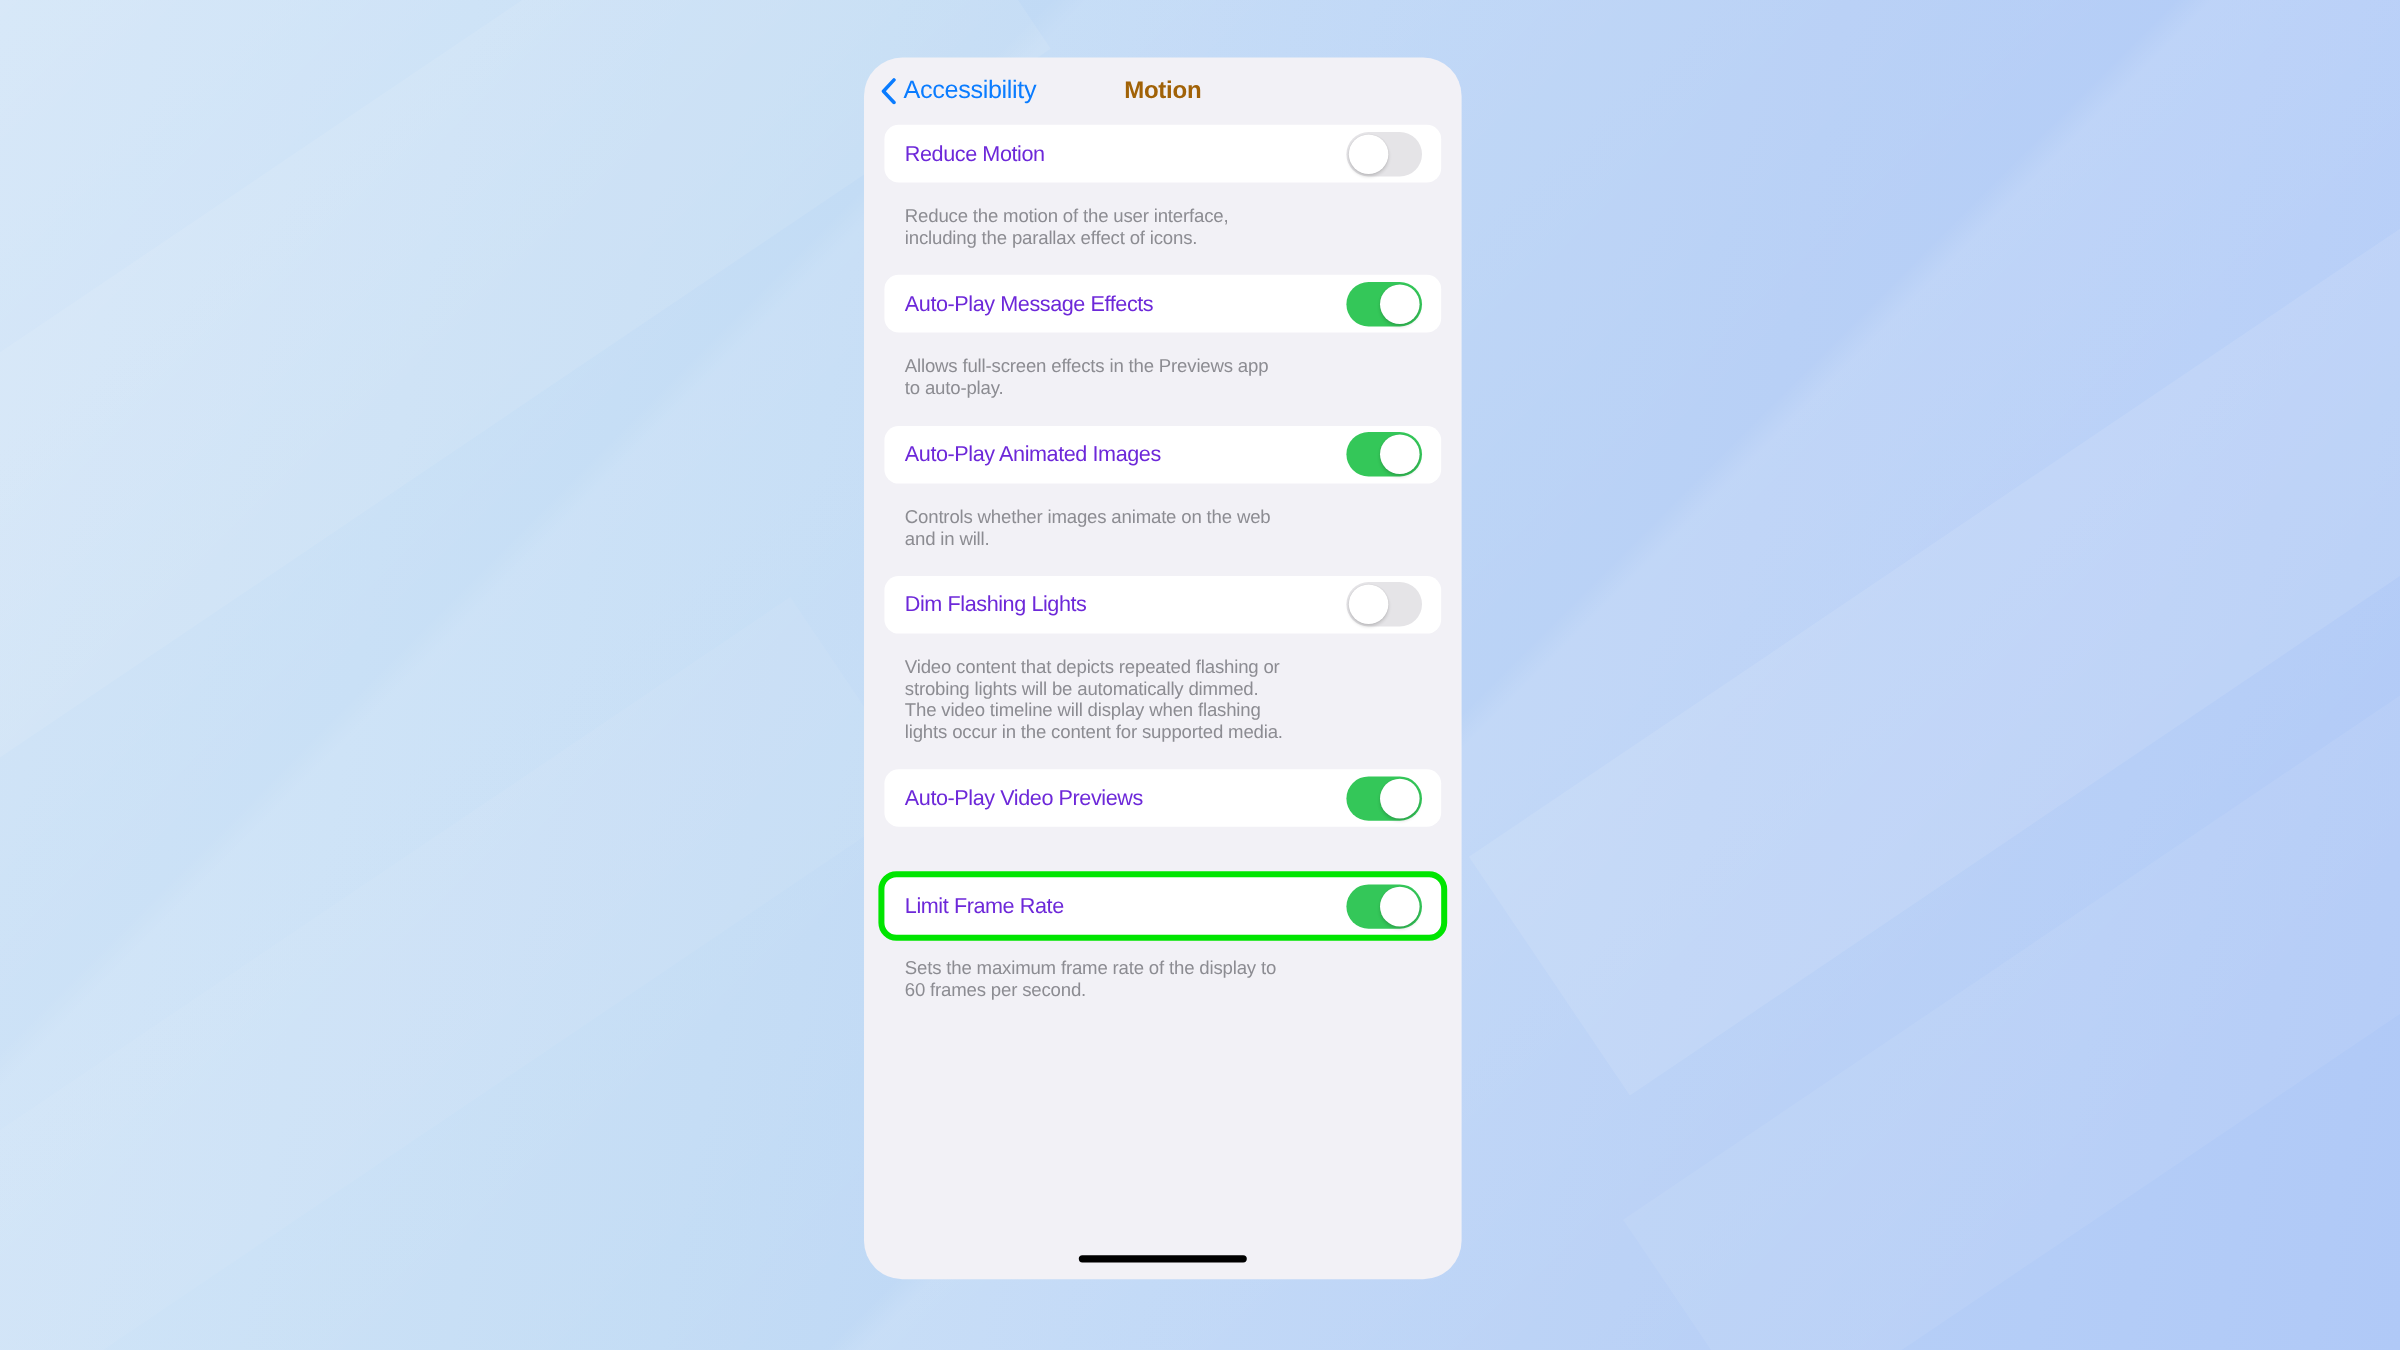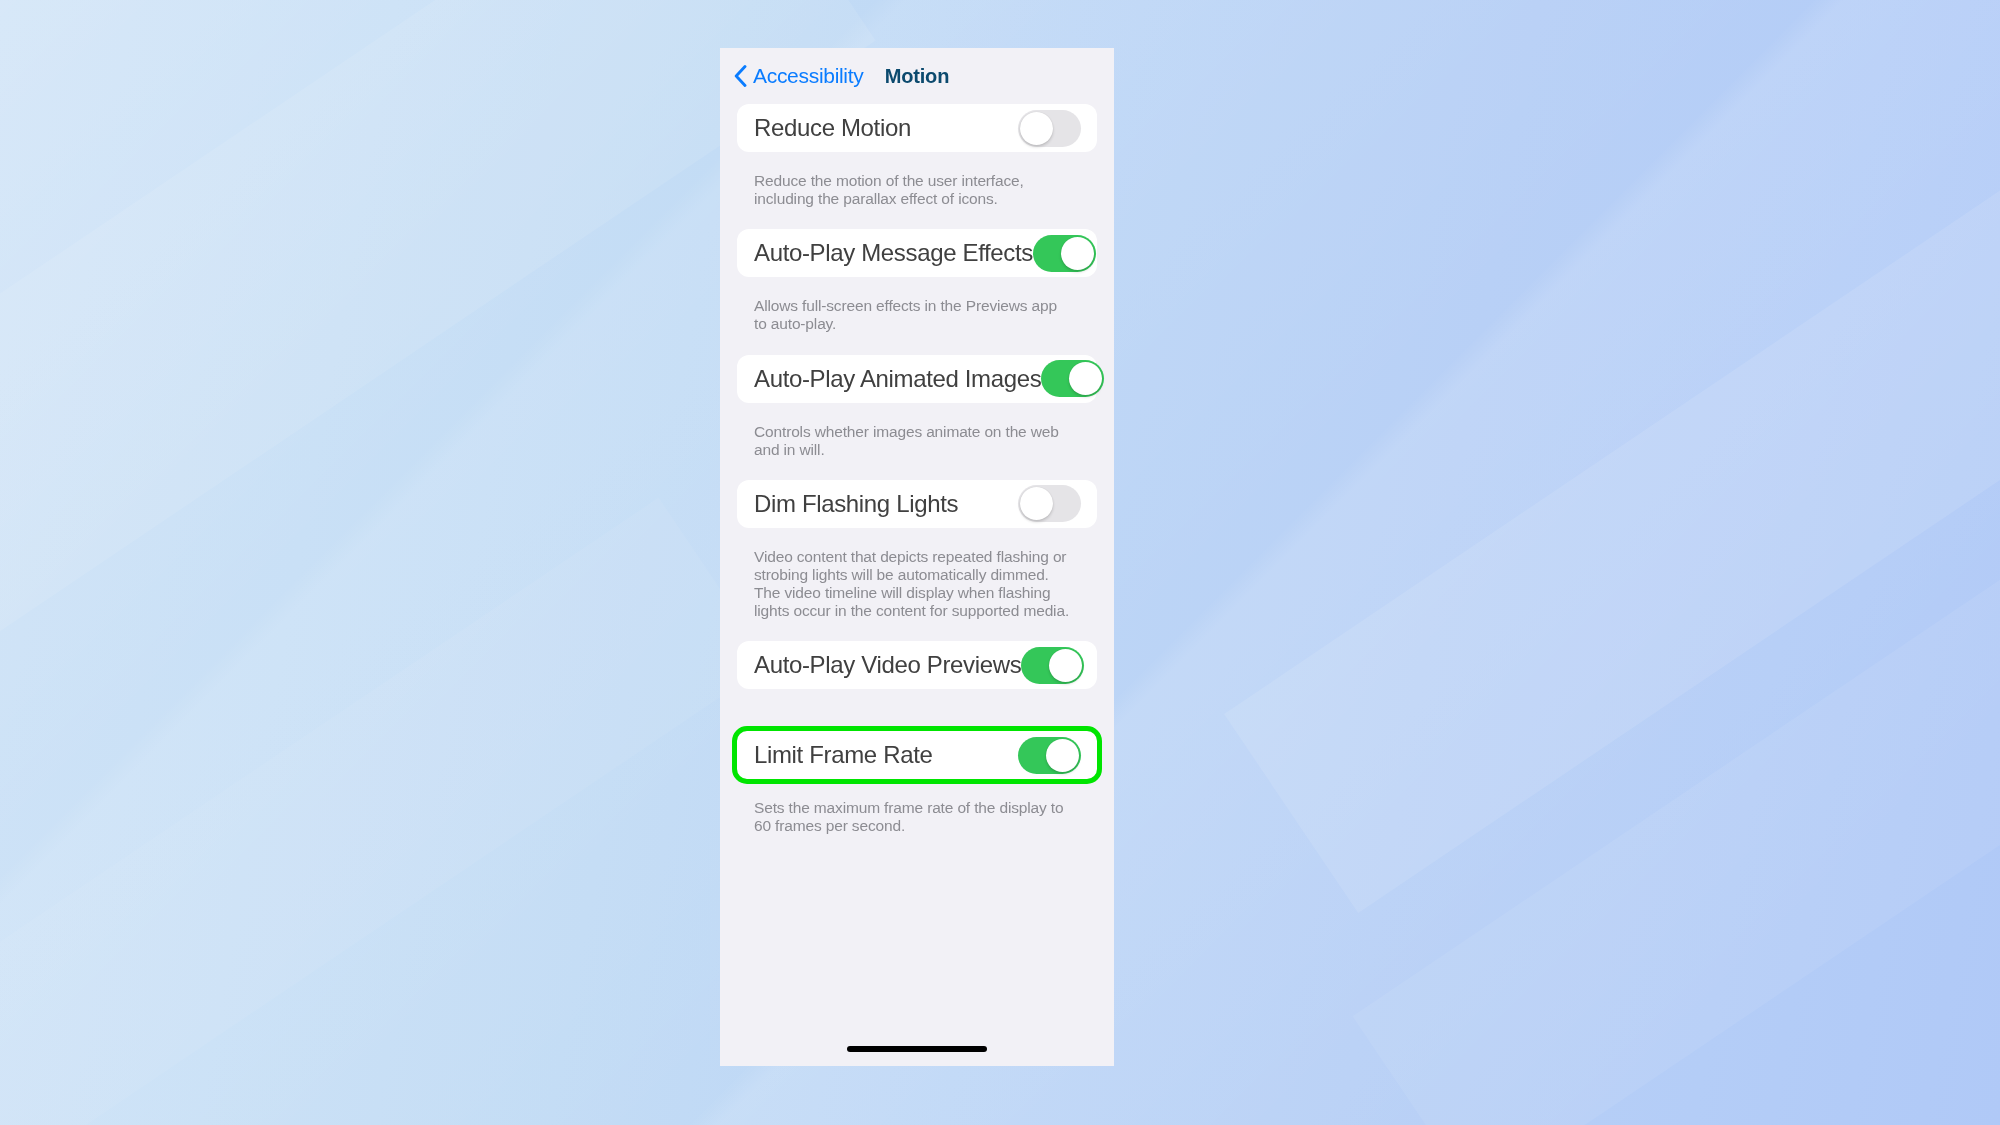--- a/index.html
+++ b/index.html
@@ -22,23 +22,24 @@
   }
   .band-a { left: -300px; top: 120px;  width: 1200px; height: 280px; }
   .band-b { left: 1180px; top: 330px;  width: 1300px; height: 240px; background: rgba(255,255,255,0.10); }
   .band-c { left: 1320px; top: 690px;  width: 1100px; height: 220px; background: rgba(255,255,255,0.07); }
   .band-d { left: -200px; top: 760px;  width: 1000px; height: 200px; background: rgba(255,255,255,0.06); }
 
   
   #phone {
     position: absolute;
     left: 720px; top: 48px;
-    width: 394px; height: 1018px;
+    width: 498px; height: 1018px;
     background: #f2f1f6;
     overflow: hidden;
+    border-radius: 32px;
   }
 
   
   .navbar {
     position: relative;
     height: 56px;
     display: flex;
     align-items: center;
     padding: 0 14px;
   }
@@ -55,21 +56,21 @@
     display: block;
     width: 13px; height: 22px;
   }
   .chev svg { display: block; }
   .nav-title {
     position: absolute;
     left: 0; right: 0;
     text-align: center;
     font-size: 20px;
     font-weight: bold;
-    color: #0c4a6e;
+    color: #a16207;
     letter-spacing: -0.2px;
     pointer-events: none;
   }
 
   
   .list { padding: 0 17px; }
 
   .group { margin-bottom: 0; }
 
   .cell {
@@ -80,22 +81,22 @@
     align-items: center;
     justify-content: space-between;
     padding: 0 16px 0 17px;
   }
   .cell.highlighted {
     outline: 5px solid var(--hl, #00e500);
     outline-offset: 0px;
     border-radius: 10px;
   }
   .cell-label {
-    font-size: 24px;
-    color: #404040;
+    font-size: 18px;
+    color: #6d28d9;
     letter-spacing: -0.35px;
     white-space: nowrap;
   }
 
   
   .toggle {
     width: 63px; height: 37px;
     border-radius: 19px;
     position: relative;
     flex: 0 0 auto;

